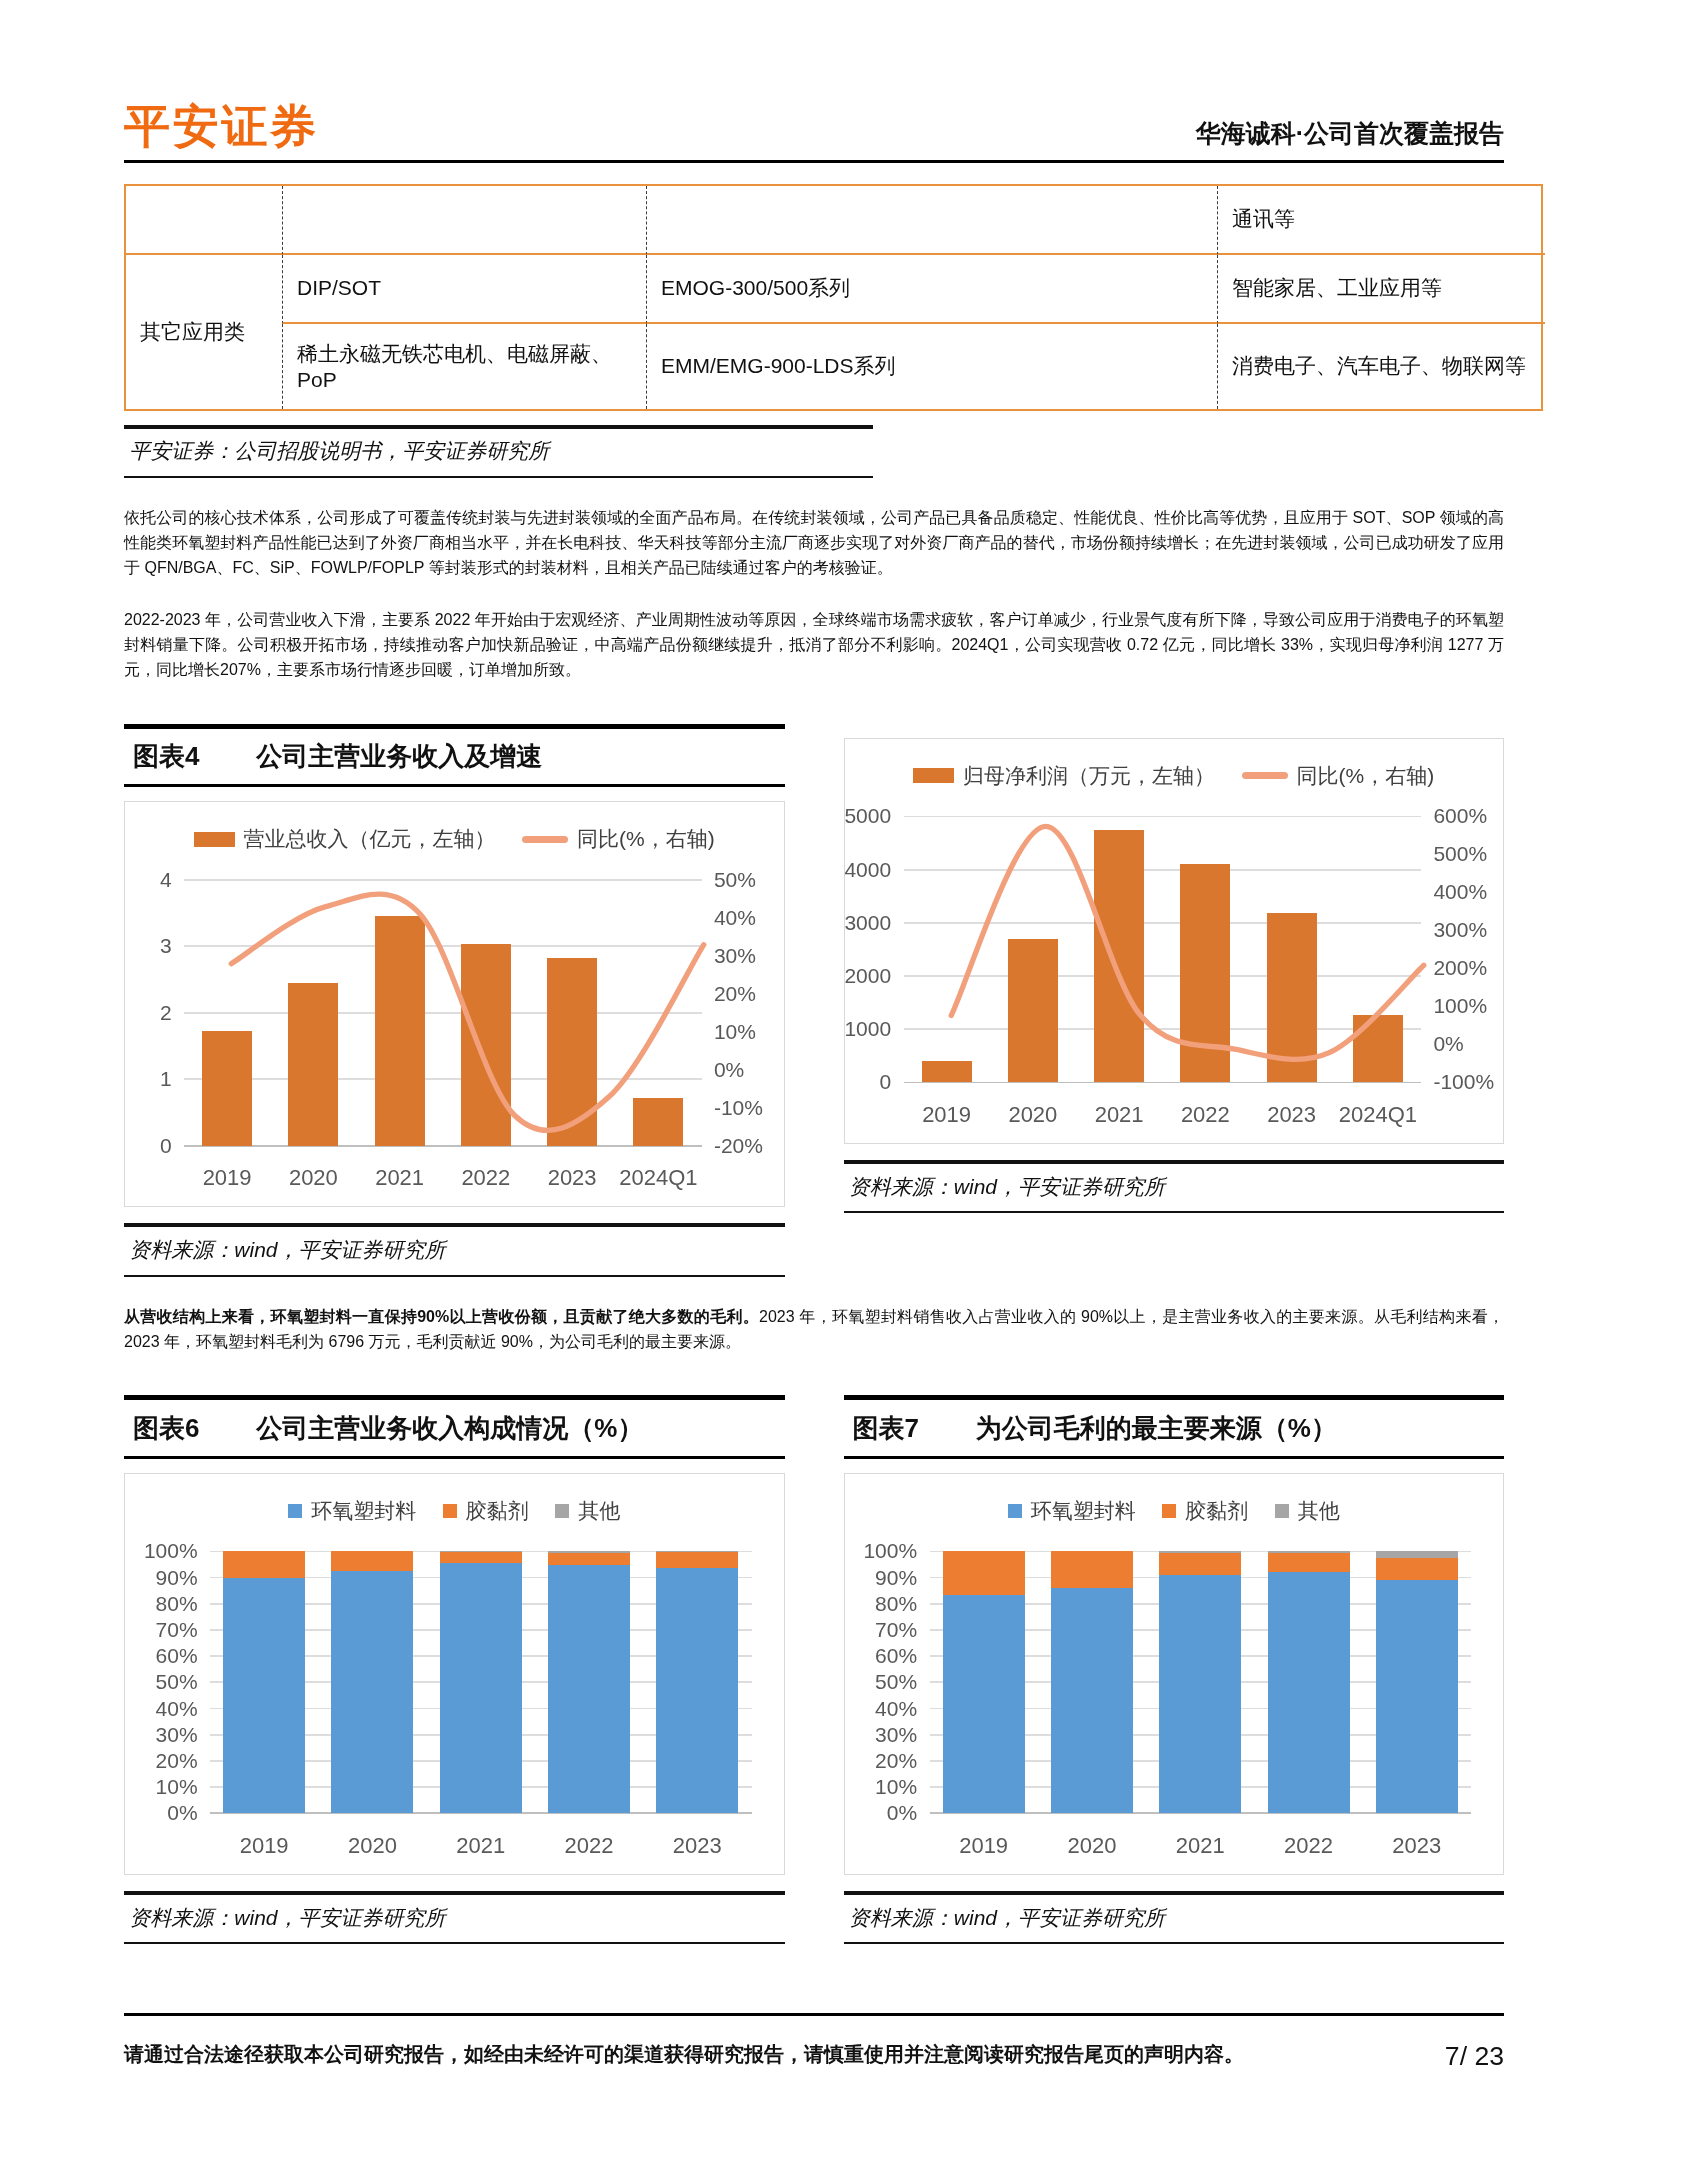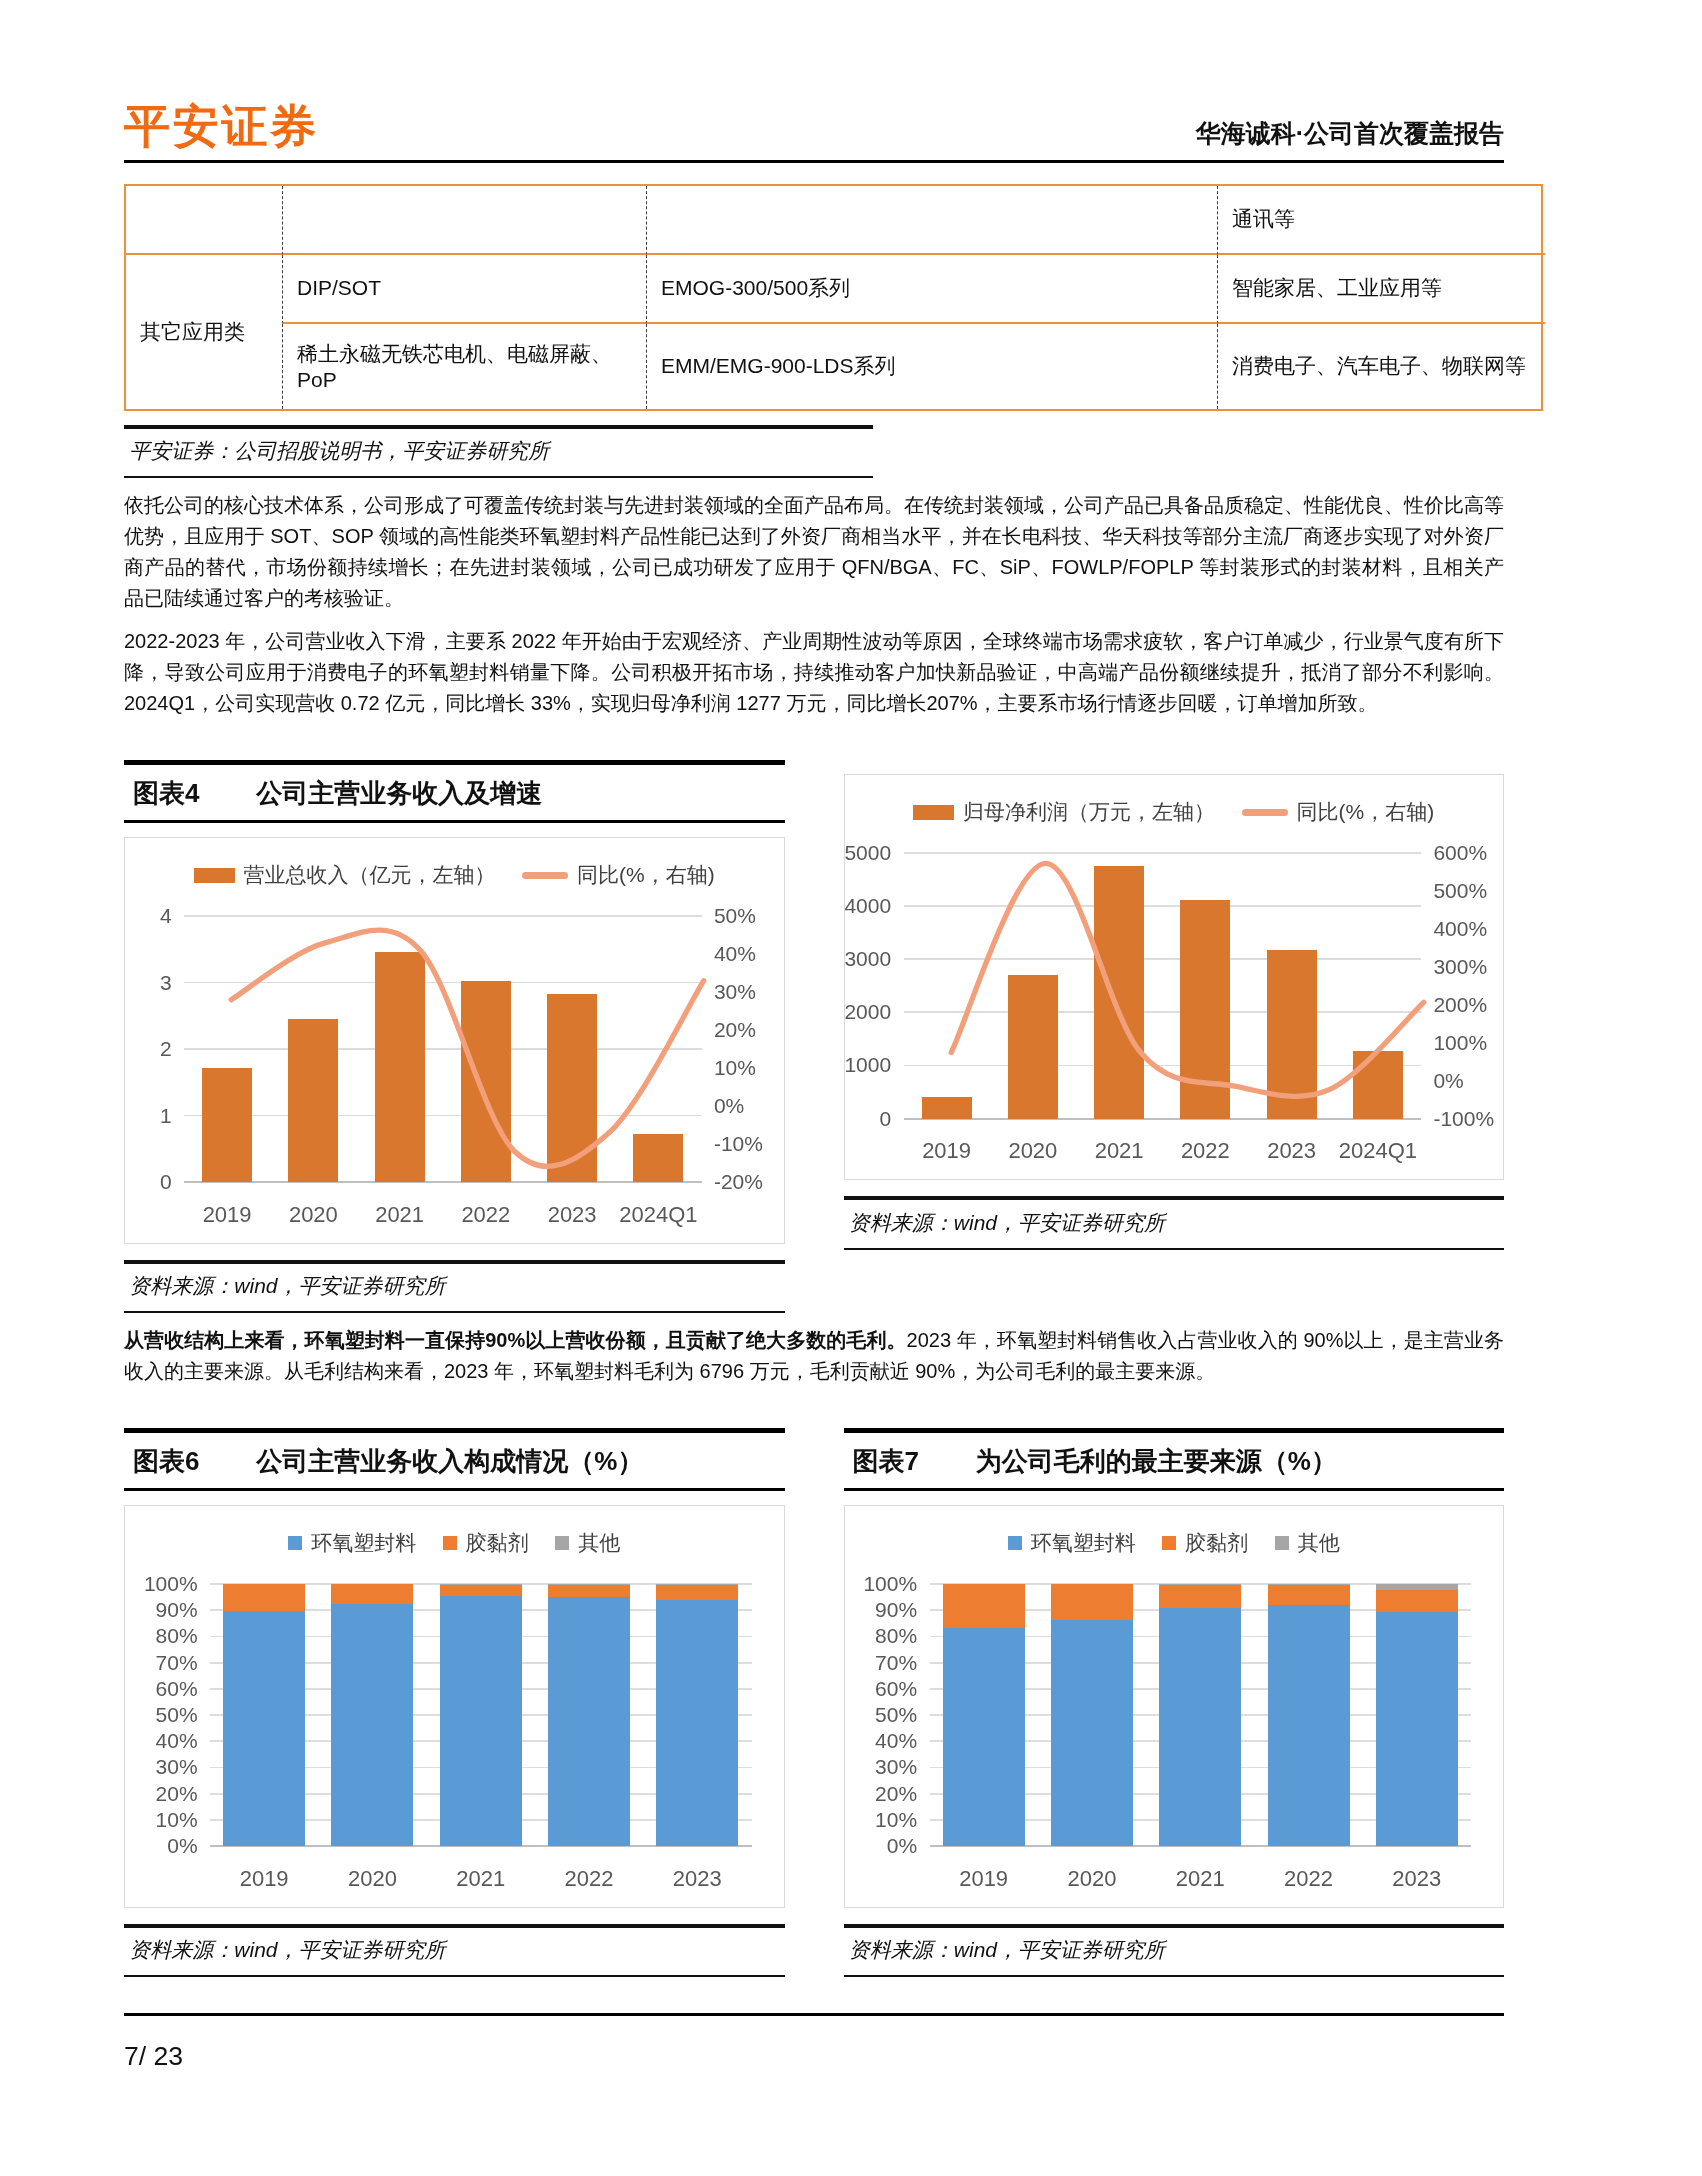--- a/index.html
+++ b/index.html
@@ -23,21 +23,21 @@
   .vd { border-left:1.8px dashed #3a3a3a; }
   .ob { border-bottom:2.7px solid #E8933C; }
   .rowhead { grid-row:2 / span 2; grid-column:1; }
 
   
   .src { border-top:4.4px solid #111; border-bottom:2.7px solid #111;
          padding:8.9px 5.3px 10.6px; font-style:italic; font-size:21px; }
   .src-table { width:749px; margin-top:14px; }
 
   
-  .para { font-size:20px; line-height:1.55; text-align:justify; margin-top:12px; }
+  .para { font-size:16px; line-height:1.55; text-align:justify; margin-top:28px; }
 
   
   .figrow { display:grid; grid-template-columns:1fr 1fr; column-gap:59px; margin-top:41px; }
   .fig-title { display:flex; align-items:baseline; gap:57px;
                border-top:5.3px solid #000; border-bottom:3.5px solid #000;
                padding:10.6px 8.9px 9.8px; font-size:26px; font-weight:700; }
   .chart-frame { border:1.8px solid #D9D9D9; margin-top:14px; padding:23px 0 10.6px; background:#fff; }
   .legend { display:flex; justify-content:center; align-items:center; gap:26.6px;
             font-size:21px; color:#404040; flex-wrap:nowrap; }
   .legend-item { display:flex; align-items:center; gap:8.9px; white-space:nowrap; }
@@ -363,16 +363,17 @@
               </div>
             </div>
           </div>
         <div class="src">资料来源：wind，平安证券研究所</div>
       </div>
     </div>
 
   </div>
 
   <div class="footer">
+    <div class="foot-text">请通过合法途径获取本公司研究报告，如经由未经许可的渠道获得研究报告，请慎重使用并注意阅读研究报告尾页的声明内容。</div>
     <div class="pageno">7/ 23</div>
   </div>
 </div>
 
 
 </body></html>

